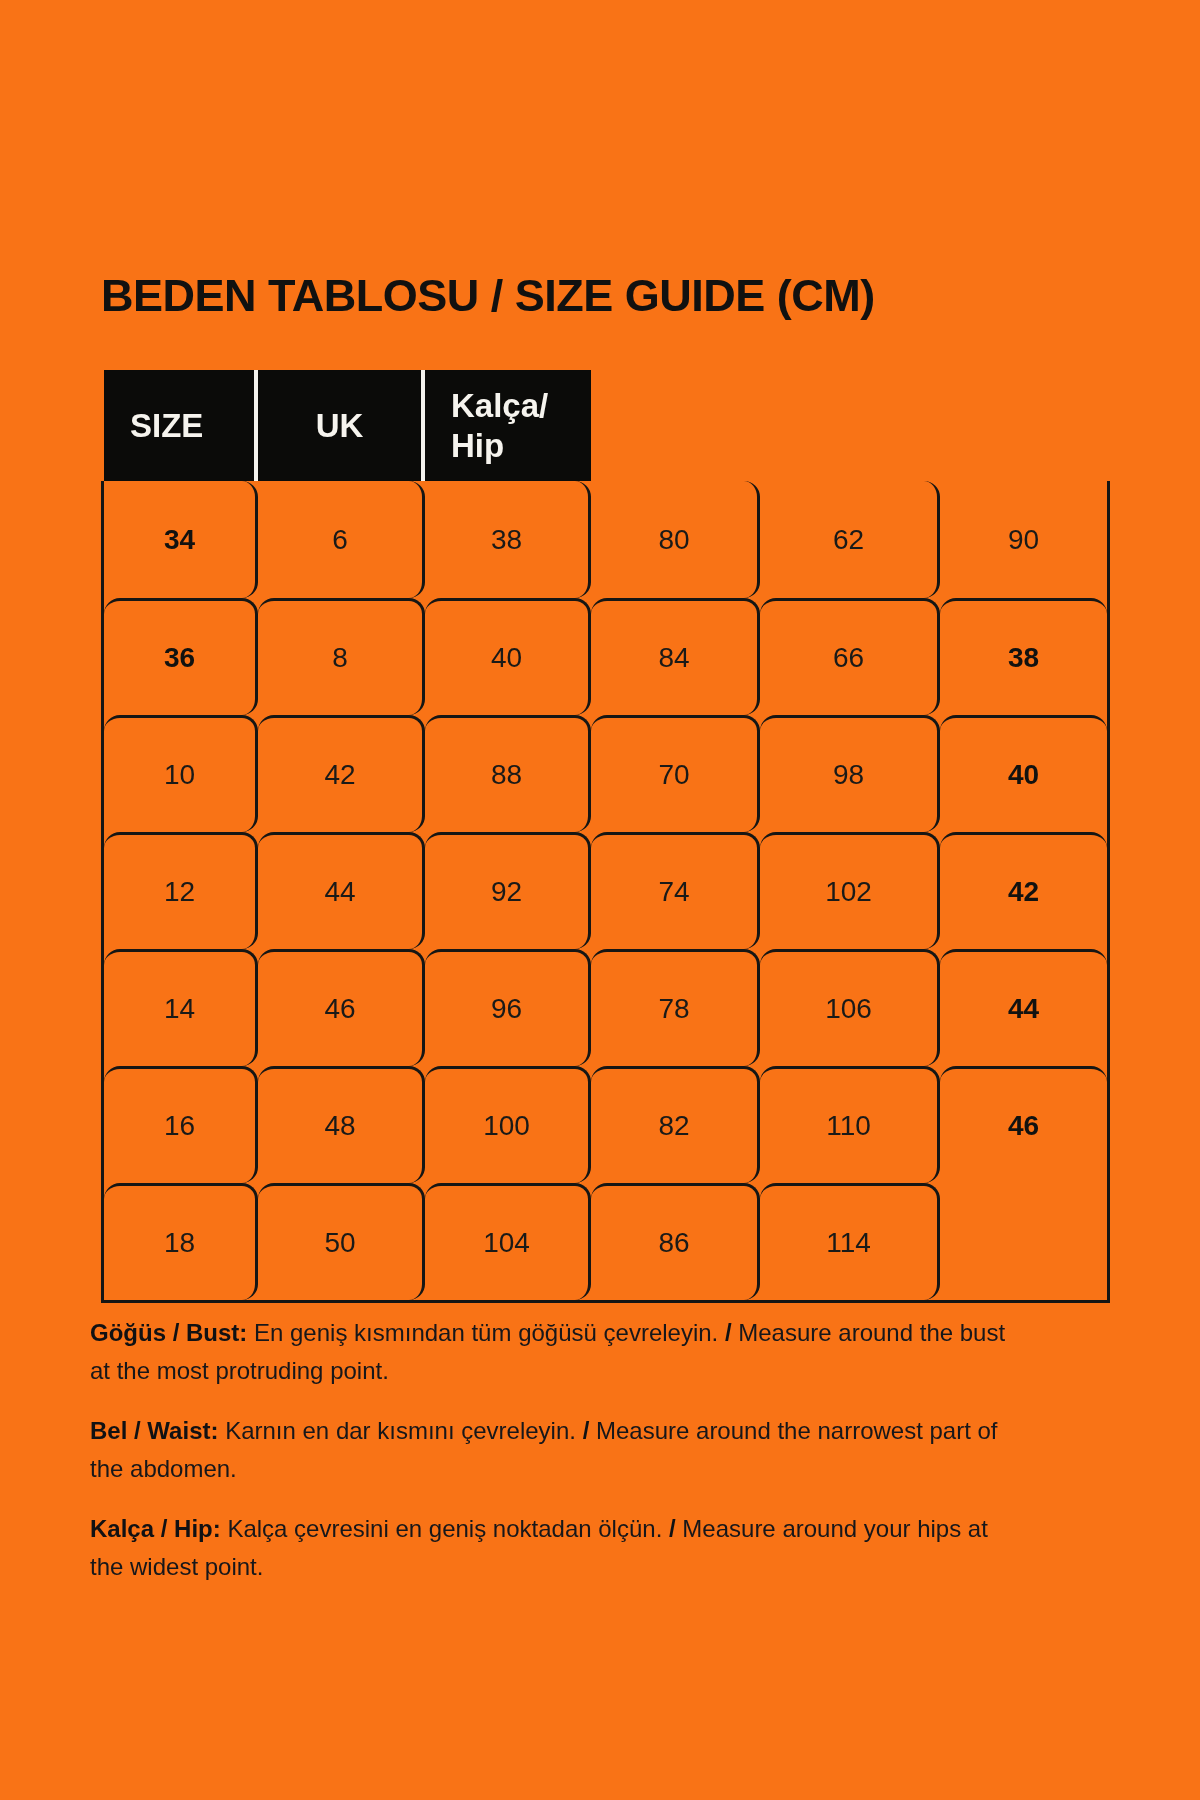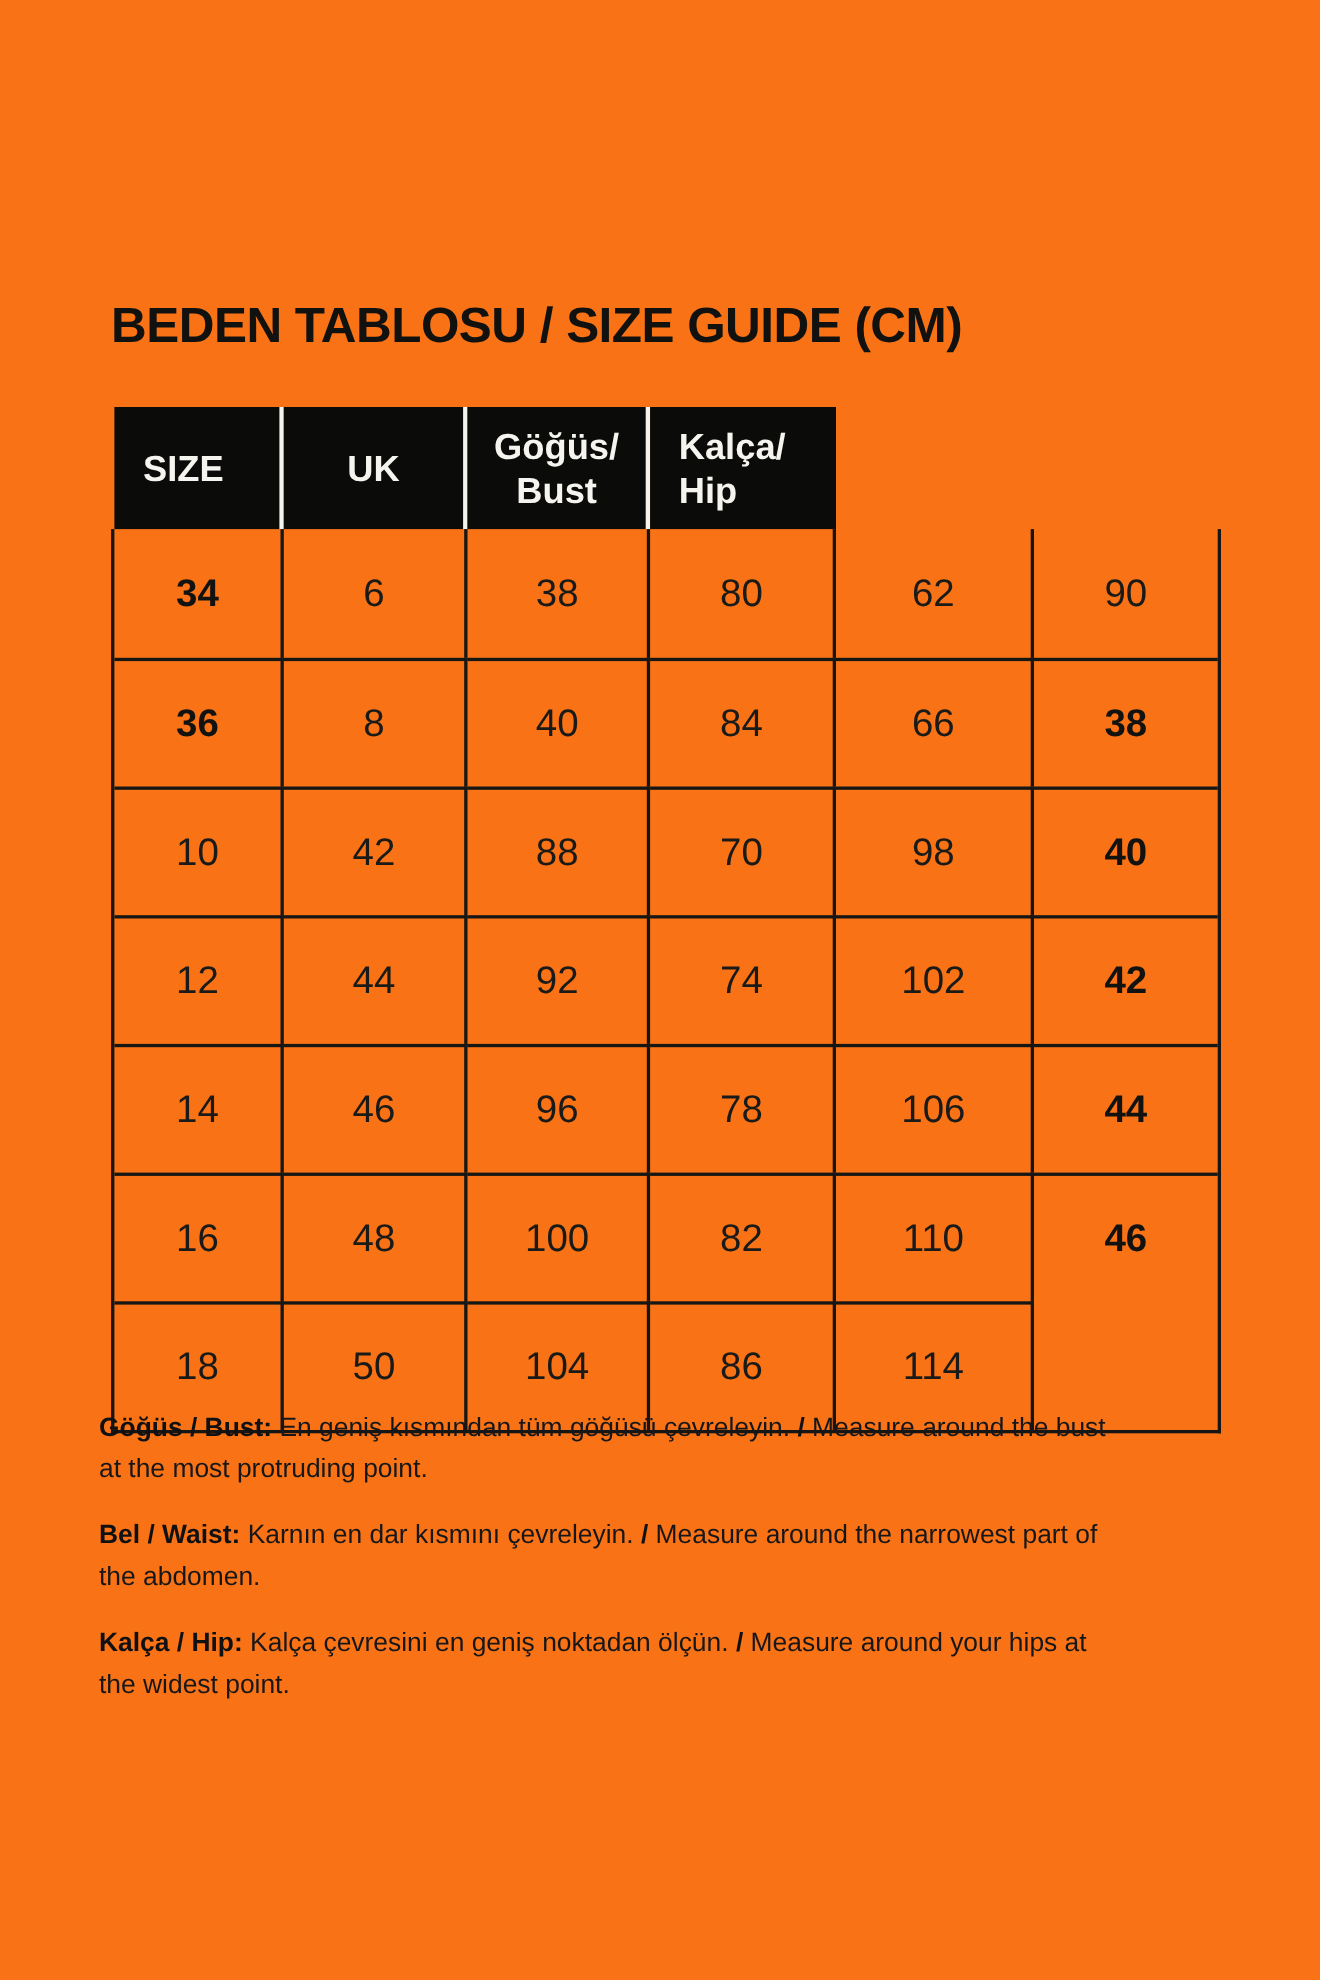--- a/index.html
+++ b/index.html
@@ -58,33 +58,34 @@
     display: grid;
     grid-template-columns: 154px 167px 166px 169px 180px 167px;
     grid-auto-rows: 117px;
     border: 3px solid #161614;
     border-top: none;
   }
   .td {
     display: flex;
     align-items: center;
     justify-content: center;
-    font-size: 35px;
+    font-size: 28px;
     color: #1a1a18;
     border-right: 3px solid #161614;
+    border-radius: 16px;
   }
   .td:nth-child(6n) { border-right: none; }
   .td:nth-child(n+7) { border-top: 3px solid #161614; }
   .td.size { font-weight: 700; color: #121210; }
 
   
   .notes {
     position: absolute;
     left: 90px;
-    top: 1279px;
+    top: 1314px;
     width: 1020px;
     font-size: 24px;
     line-height: 38px;
     color: #17171a;
   }
   .note { margin: 0 0 22px 0; }
   .note strong { font-weight: 700; color: #111113; }
   .note .line2 { display: block; }
 </style>
 </head>
@@ -96,24 +97,20 @@
 
   <div class="size-table">
 
     <div class="thead">
       <div class="th left">
         <span class="th-line">SIZE</span>
       </div>
       <div class="th">
         <span class="th-line">UK</span>
         <span class="th-line"></span>
-      </div>
-      <div class="th">
-        <span class="th-line">Göğüs/</span>
-        <span class="th-line">Bust</span>
       </div>
       <div class="th left">
         <span class="th-line">Kalça/</span>
         <span class="th-line">Hip</span>
       </div>
     </div>
 
     <div class="tbody">
       <div class="td size">34</div>
       <div class="td">6</div>

